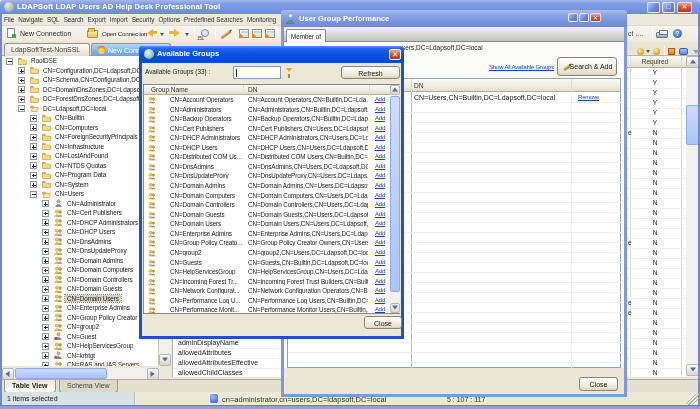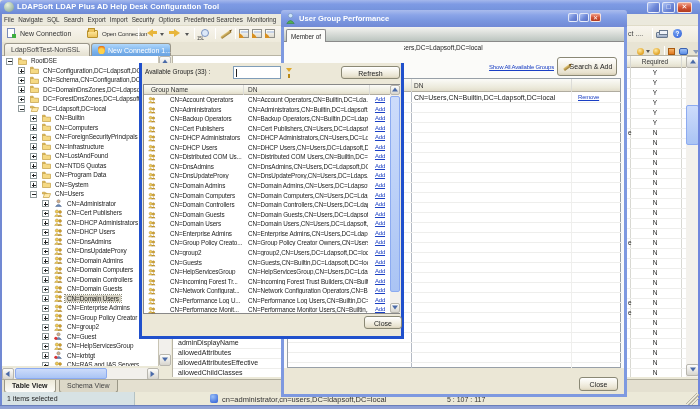--- a/index.html
+++ b/index.html
@@ -155,21 +155,21 @@
   .agrow .add { position:absolute; left:226px; top:1px; width:20px; text-align:center; }
   #ag-scroll { position:absolute; left:246px; top:0; width:10px; height:228px; background:#f2f0ec; }
   #ag-scroll .sbtn { width:10px; height:10px; }
   #ag-close-btn { left:222px; top:253px; width:38px; height:13px; padding-top:3px; }
 </style>
 </head>
 <body>
 
 <div class="abs" id="titlebar">
   <div class="abs" id="title-icon"></div>
-  <div class="abs nw" id="title-text">LDAPSoft LDAP Plus AD Help Desk Configuration Tool</div>
+  <div class="abs nw" id="title-text">LDAPSoft LDAP Users AD Help Desk Professional Tool</div>
   <div class="abs cap-btn cap-min" style="left:647px; width:13px">
       <span class="cap-glyph" style="line-height:12px">_</span>
     </div>
   <div class="abs cap-btn cap-max" style="left:662px; width:13px">
       <span class="cap-glyph">□</span>
     </div>
   <div class="abs cap-btn cap-close" style="left:677px; width:15px">
       <span class="cap-glyph">✕</span>
     </div>
 </div>
@@ -702,20 +702,25 @@
           <div class="grid-hline" style="left: 0px; width: 334px; top: 283px;"></div>
         </div>
     </div>
   </div>
   <div id="ugm-footer">
     <div class="xpbtn" id="ugm-close">Close</div>
   </div>
 </div>
 
 <div class="abs" id="ag">
+  <div id="ag-title">
+    <div id="ag-icon"></div>
+    <div class="dlg-title-text nw" style="left:18px; top:3px">Available Groups</div>
+    <div id="ag-close">✕</div>
+  </div>
   <div class="ag-border" style="left:0; top:17px; width:3px; height:276px"></div>
   <div class="ag-border" style="left:262px; top:17px; width:3px; height:276px"></div>
   <div class="ag-border" style="left:0; top:290px; width:265px; height:3px"></div>
   <div id="ag-body">
     <div id="ag-label" class="nw">Available Groups (33) :</div>
     <div id="ag-input"></div>
     <div id="ag-filter"></div>
     <div class="xpbtn" id="ag-refresh">Refresh</div>
     <div id="ag-table">
       <div class="hdrbox" id="ag-thead" style="height:10px">

